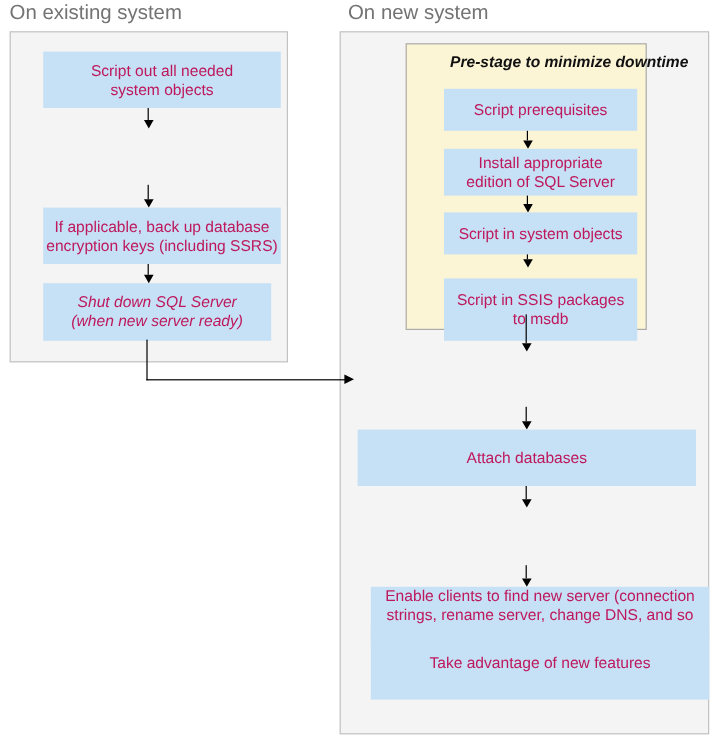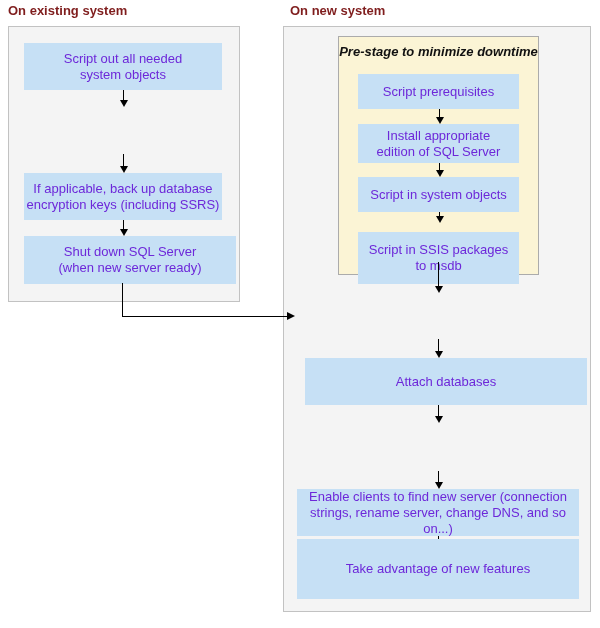--- a/index.html
+++ b/index.html
@@ -1,39 +1,40 @@
 <!DOCTYPE html>
 <html><head>
 <meta charset="utf-8">
 <style>
   html,body{margin:0;padding:0;background:#ffffff;}
   body{font-family:"Liberation Sans","DejaVu Sans",sans-serif;color:#1a1a1a;}
   .canvas{position:relative;width:600px;height:628px;background:#ffffff;overflow:hidden;}
 
   .col-title{
-    position:absolute;font-size:13px;font-weight:bold;color:#7f1d1d;
+    position:absolute;font-size:17px;font-weight:normal;color:#737373;
     white-space:nowrap;line-height:16px;
   }
   .panel{
     position:absolute;background:#f4f4f4;border:1px solid #c2c2c2;
     box-sizing:border-box;
   }
   .fbox{
     position:absolute;background:#c6e0f5;display:flex;align-items:center;
     justify-content:center;text-align:center;font-size:13px;line-height:16px;
-    white-space:pre-line;box-sizing:border-box;color:#6d28d9;
+    white-space:pre-line;box-sizing:border-box;color:#be185d;margin-left:12px;
   }
   .prestage{
     position:absolute;background:#fbf4d5;border:1px solid #ababab;
     box-sizing:border-box;
   }
   .prestage-title{
     position:absolute;top:7px;left:0;right:0;text-align:center;
     font-size:13px;font-weight:bold;font-style:italic;white-space:nowrap;
     color:#111111;
+    padding-left:36px;
   }
   .arrow-v{
     position:absolute;width:9px;display:flex;flex-direction:column;
     align-items:center;
   }
   .arrow-v .shaft{width:1px;flex:1;background:#000000;}
   .arrow-v .head{
     width:0;height:0;border-left:4.5px solid transparent;
     border-right:4.5px solid transparent;border-top:7px solid #000000;
   }
@@ -68,21 +69,21 @@
     </div>
 
     <div class="fbox" style="left:15px;top:146px;width:198px;height:47px;">If applicable, back up database
 encryption keys (including SSRS)</div>
 
     <div class="arrow-v" style="left:110px;top:193px;height:16px;">
       <div class="shaft"></div>
         <div class="head"></div>
     </div>
 
-    <div class="fbox" style="left:15px;top:209px;width:212px;height:48px;">Shut down SQL Server
+    <div class="fbox" style="left:15px;top:209px;width:190px;height:48px;font-style:italic;">Shut down SQL Server
 (when new server ready)</div>
   </div>
 
   <div class="panel" style="left:283px;top:26px;width:308px;height:586px;">
 
     <div class="prestage" style="left:54px;top:9px;width:201px;height:239px;">
       <div class="prestage-title">Pre-stage to minimize downtime</div>
 
       <div class="fbox" style="left:19px;top:37px;width:161px;height:35px;">Script prerequisites</div>
 
@@ -114,41 +115,41 @@
       <div class="shaft"></div>
         <div class="head"></div>
     </div>
 
 
     <div class="arrow-v" style="left:150px;top:312px;height:19px;">
       <div class="shaft"></div>
         <div class="head"></div>
     </div>
 
-    <div class="fbox" style="left:21px;top:331px;width:282px;height:47px;">Attach databases</div>
+    <div class="fbox" style="left:2px;top:331px;width:282px;height:47px;">Attach databases</div>
 
     <div class="arrow-v" style="left:150px;top:378px;height:18px;">
       <div class="shaft"></div>
         <div class="head"></div>
     </div>
 
 
     <div class="arrow-v" style="left:150px;top:444px;height:18px;">
       <div class="shaft"></div>
         <div class="head"></div>
     </div>
 
     <div class="fbox" style="left:13px;top:462px;width:282px;height:47px;">Enable clients to find new server (connection
 strings, rename server, change DNS, and so on...)</div>
 
     <div class="arrow-v" style="left:150px;top:509px;height:17px;">
       <div class="shaft"></div>
         <div class="head"></div>
     </div>
 
-    <div class="fbox" style="left:13px;top:512px;width:282px;height:60px;">Take advantage of new features</div>
+    <div class="fbox" style="left:13px;top:496px;width:282px;height:60px;">Take advantage of new features</div>
   </div>
 
   <div class="line" style="left:122px;top:283px;width:1px;height:34px;z-index:2;"></div>
   <div class="line" style="left:122px;top:316px;width:166px;height:1px;z-index:2;"></div>
   <div class="head-right" style="left:287px;top:312px;z-index:2;"></div>
 
 </div>
 
 </body></html>

